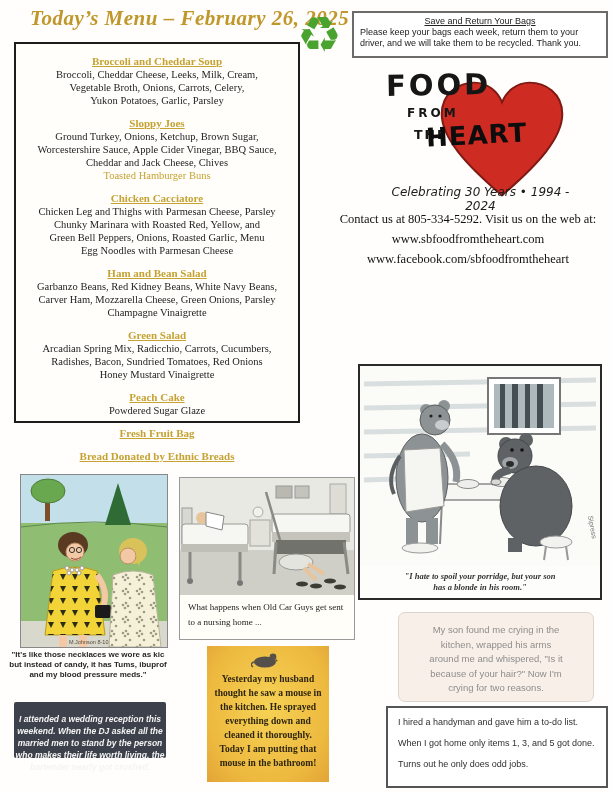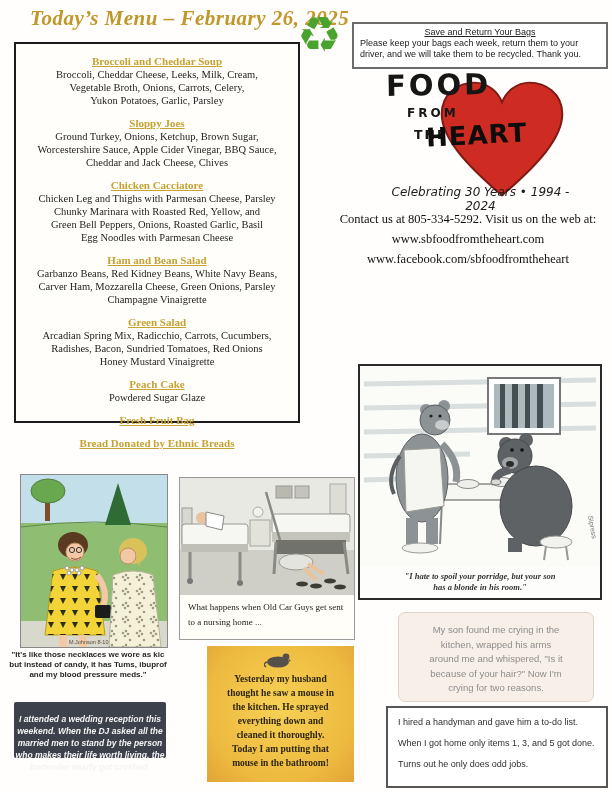--- a/index.html
+++ b/index.html
@@ -18,21 +18,21 @@
   .menu-heading{color:#c5a232;font-weight:bold;font-size:11px;text-decoration:underline;
                 line-height:13px;}
   .menu-line{color:#1d1d1d;font-size:10.5px;line-height:13px;white-space:nowrap;}
   .menu-note{color:#c5a232;font-size:10.5px;line-height:13px;}
 
   
   #recycle{left:297px;top:8px;font-size:50px;line-height:54px;color:#4aa32f;
            font-family:"DejaVu Sans",sans-serif;}
 
   
-  #bags-box{left:352px;top:22px;width:256px;height:47px;border:2px solid #6b6b6b;
+  #bags-box{left:352px;top:11px;width:256px;height:47px;border:2px solid #6b6b6b;
             background:#fff;font-family:"Liberation Sans",sans-serif;font-size:9px;
             color:#222;padding:3px 6px;box-sizing:border-box;}
   #bags-box .bags-title{text-align:center;text-decoration:underline;margin-bottom:1px;}
   #bags-box .bags-line{text-align:left;line-height:11px;}
 
   
   #logo{left:378px;top:68px;width:205px;height:138px;font-family:"DejaVu Sans",sans-serif;}
   #logo-food{left:8px;top:0px;font-size:29px;font-weight:bold;color:#161616;letter-spacing:3px;transform:rotate(-1deg);}
   #logo-from{left:29px;top:38px;font-size:12px;font-weight:bold;color:#161616;letter-spacing:3px;}
   #logo-the{left:36px;top:59px;font-size:12.5px;font-weight:bold;color:#161616;letter-spacing:2px;}
@@ -63,21 +63,21 @@
   #wedding-box{left:14px;top:702px;width:152px;height:56px;background:#3d414b;
                color:#f4f4f4;font-family:"Liberation Sans",sans-serif;font-size:8.5px;
                font-weight:bold;font-style:italic;text-align:center;line-height:12px;
                padding-top:11px;box-sizing:border-box;border-radius:2px;}
 
   
   #nursing-box{left:179px;top:477px;width:176px;height:163px;border:1px solid #9a9a9a;
                background:#fffef9;box-sizing:border-box;}
   #nursing-caption{position:absolute;left:8px;top:122px;width:162px;font-size:9px;
                    color:#222;line-height:15px;}
-  #mouse-box{left:207px;top:646px;width:147px;height:136px;
+  #mouse-box{left:207px;top:646px;width:122px;height:136px;
              background:radial-gradient(ellipse at 50% 45%, #f6d254 0%, #edb93f 70%, #e2a437 100%);
              text-align:center;box-sizing:border-box;padding-top:6px;}
   #mouse-text{font-size:9.5px;font-weight:bold;color:#2e2510;line-height:14px;}
 
   
   #son-box{left:398px;top:612px;width:196px;height:90px;background:#f8efe9;
            border:1px solid #ddd3cb;border-radius:7px;text-align:center;
            font-family:"Liberation Sans",sans-serif;font-size:9.5px;color:#8f8d8b;
            line-height:14.5px;padding-top:10px;box-sizing:border-box;}
   #handyman-box{left:386px;top:706px;width:222px;height:82px;background:#fff;
@@ -105,26 +105,27 @@
       <div class="menu-heading">Broccoli and Cheddar Soup</div>
       <div class="menu-line">Broccoli, Cheddar Cheese, Leeks, Milk, Cream,</div>
       <div class="menu-line">Vegetable Broth, Onions, Carrots, Celery,</div>
       <div class="menu-line">Yukon Potatoes, Garlic, Parsley</div>
     </div>
     <div class="menu-section">
       <div class="menu-heading">Sloppy Joes</div>
       <div class="menu-line">Ground Turkey, Onions, Ketchup, Brown Sugar,</div>
       <div class="menu-line">Worcestershire Sauce, Apple Cider Vinegar, BBQ Sauce,</div>
       <div class="menu-line">Cheddar and Jack Cheese, Chives</div>
+      <div class="menu-note">Toasted Hamburger Buns</div>
     </div>
     <div class="menu-section">
       <div class="menu-heading">Chicken Cacciatore</div>
       <div class="menu-line">Chicken Leg and Thighs with Parmesan Cheese, Parsley</div>
       <div class="menu-line">Chunky Marinara with Roasted Red, Yellow, and</div>
-      <div class="menu-line">Green Bell Peppers, Onions, Roasted Garlic, Basil</div>
+      <div class="menu-line">Green Bell Peppers, Onions, Roasted Garlic, Menu</div>
       <div class="menu-line">Egg Noodles with Parmesan Cheese</div>
     </div>
     <div class="menu-section">
       <div class="menu-heading">Ham and Bean Salad</div>
       <div class="menu-line">Garbanzo Beans, Red Kidney Beans, White Navy Beans,</div>
       <div class="menu-line">Carver Ham, Mozzarella Cheese, Green Onions, Parsley</div>
       <div class="menu-line">Champagne Vinaigrette</div>
     </div>
     <div class="menu-section">
       <div class="menu-heading">Green Salad</div>

